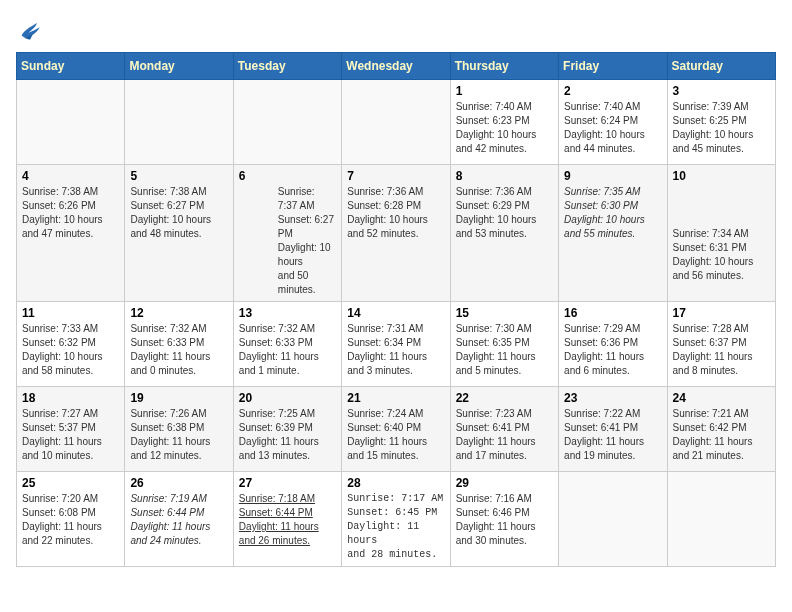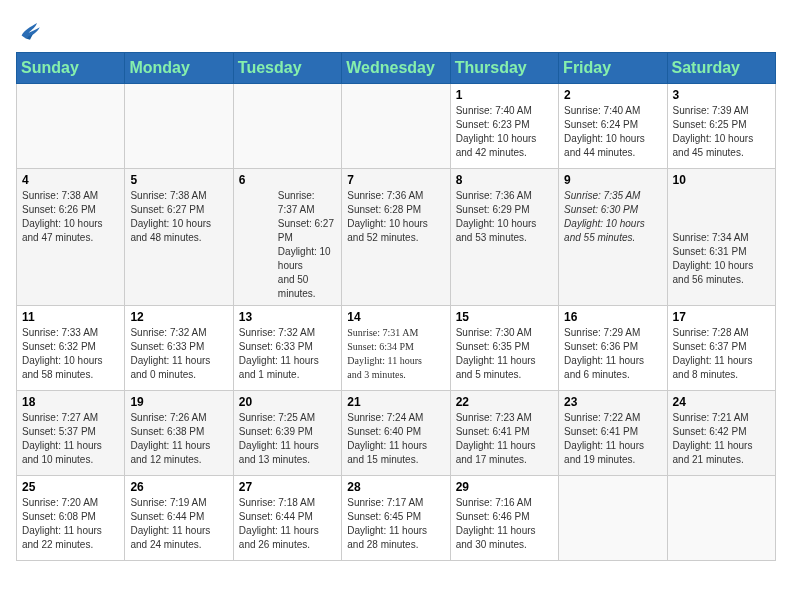--- a/index.html
+++ b/index.html
@@ -45,24 +45,24 @@
       font-size: 16px;
       color: #555;
     }
     .calendar-table {
       width: 100%;
       border-collapse: collapse;
       font-size: 11px;
     }
     .calendar-table th {
       background-color: #2a6db5;
-      color: #86efac;
+      color: #fef9c3;
       padding: 6px 4px;
       text-align: left;
-      font-size: 16px;
+      font-size: 12px;
       font-weight: bold;
       border: 1px solid #1a5da0;
     }
     .calendar-table td {
       border: 1px solid #ccc;
       vertical-align: top;
       padding: 4px 5px;
       width: calc(100% / 7);
       min-height: 80px;
       height: 85px;
@@ -216,21 +216,21 @@
         </td>
         <td>
           <span class="day-number">13</span>
           <div class="day-info" style="white-space: pre-line;">Sunrise: 7:32 AM
 Sunset: 6:33 PM
 Daylight: 11 hours
 and 1 minute.</div>
         </td>
         <td>
           <span class="day-number">14</span>
-          <div class="day-info" style="white-space: pre-line; font-family: Liberation Serif, serif;">Sunrise: 7:31 AM
+          <div class="day-info" style="white-space: pre-line;">Sunrise: 7:31 AM
 Sunset: 6:34 PM
 Daylight: 11 hours
 and 3 minutes.</div>
         </td>
         <td>
           <span class="day-number">15</span>
           <div class="day-info" style="white-space: pre-line;">Sunrise: 7:30 AM
 Sunset: 6:35 PM
 Daylight: 11 hours
 and 5 minutes.</div>
@@ -304,35 +304,35 @@
       <tr>
         <td>
           <span class="day-number">25</span>
           <div class="day-info" style="white-space: pre-line;">Sunrise: 7:20 AM
 Sunset: 6:08 PM
 Daylight: 11 hours
 and 22 minutes.</div>
         </td>
         <td>
           <span class="day-number">26</span>
-          <div class="day-info" style="white-space: pre-line;">Sunrise: 7:19 AM
+          <div class="day-info" style="white-space: pre-line; font-style: italic;">Sunrise: 7:19 AM
 Sunset: 6:44 PM
 Daylight: 11 hours
 and 24 minutes.</div>
         </td>
         <td>
           <span class="day-number">27</span>
-          <div class="day-info" style="white-space: pre-line;">Sunrise: 7:18 AM
+          <div class="day-info" style="white-space: pre-line; text-decoration: underline;">Sunrise: 7:18 AM
 Sunset: 6:44 PM
 Daylight: 11 hours
 and 26 minutes.</div>
         </td>
         <td>
           <span class="day-number">28</span>
-          <div class="day-info" style="white-space: pre-line;">Sunrise: 7:17 AM
+          <div class="day-info" style="white-space: pre-line; font-family: Liberation Mono, monospace;">Sunrise: 7:17 AM
 Sunset: 6:45 PM
 Daylight: 11 hours
 and 28 minutes.</div>
         </td>
         <td>
           <span class="day-number">29</span>
           <div class="day-info" style="white-space: pre-line;">Sunrise: 7:16 AM
 Sunset: 6:46 PM
 Daylight: 11 hours
 and 30 minutes.</div>

